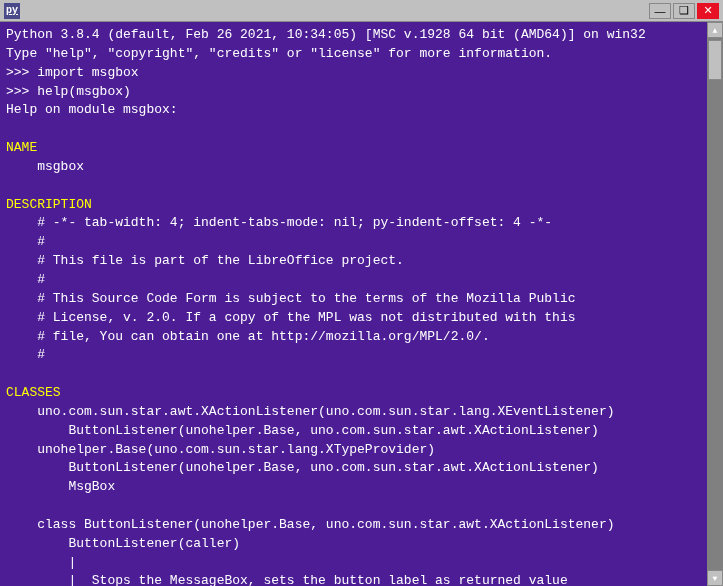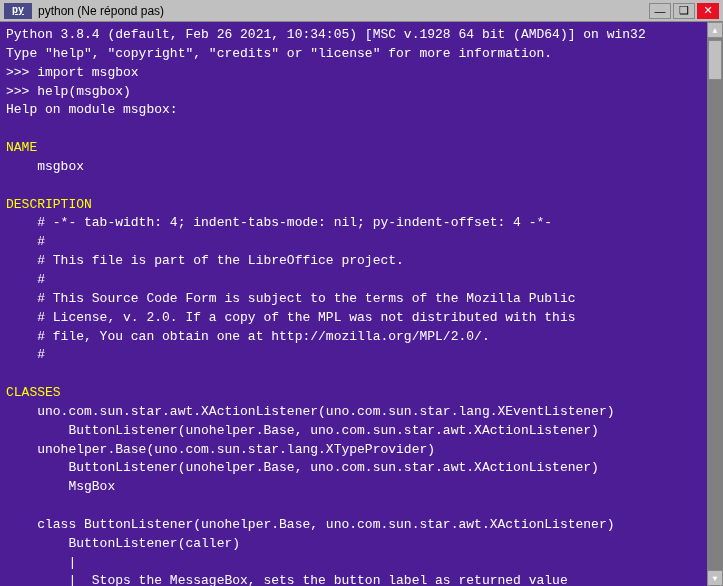--- a/index.html
+++ b/index.html
@@ -21,21 +21,21 @@
       justify-content: space-between;
       padding: 0 4px;
       border-bottom: 1px solid #888;
     }
     .title-bar-left {
       display: flex;
       align-items: center;
       gap: 6px;
     }
     .title-bar-icon {
-      width: 28px;
+      width: 16px;
       height: 16px;
       background: #4a4a8a;
       display: flex;
       align-items: center;
       justify-content: center;
       font-size: 10px;
       color: white;
       font-weight: bold;
       text-decoration: underline;
     }
@@ -126,21 +126,20 @@
     }
   </style>
 </head>
 <body>
 
 <div class="title-bar">
   <div class="title-bar-left">
     <div class="title-bar-icon">
       <span>py</span>
     </div>
-    <span class="title-bar-text">python (Ne répond pas)</span>
   </div>
   <div class="title-bar-buttons">
     <div class="tb-btn">—</div>
     <div class="tb-btn">❑</div>
     <div class="tb-btn close">✕</div>
   </div>
 </div>
 
 <div class="console">
   <pre id="console-output"><span class="line-white">Python 3.8.4 (default, Feb 26 2021, 10:34:05) [MSC v.1928 64 bit (AMD64)] on win32</span>

